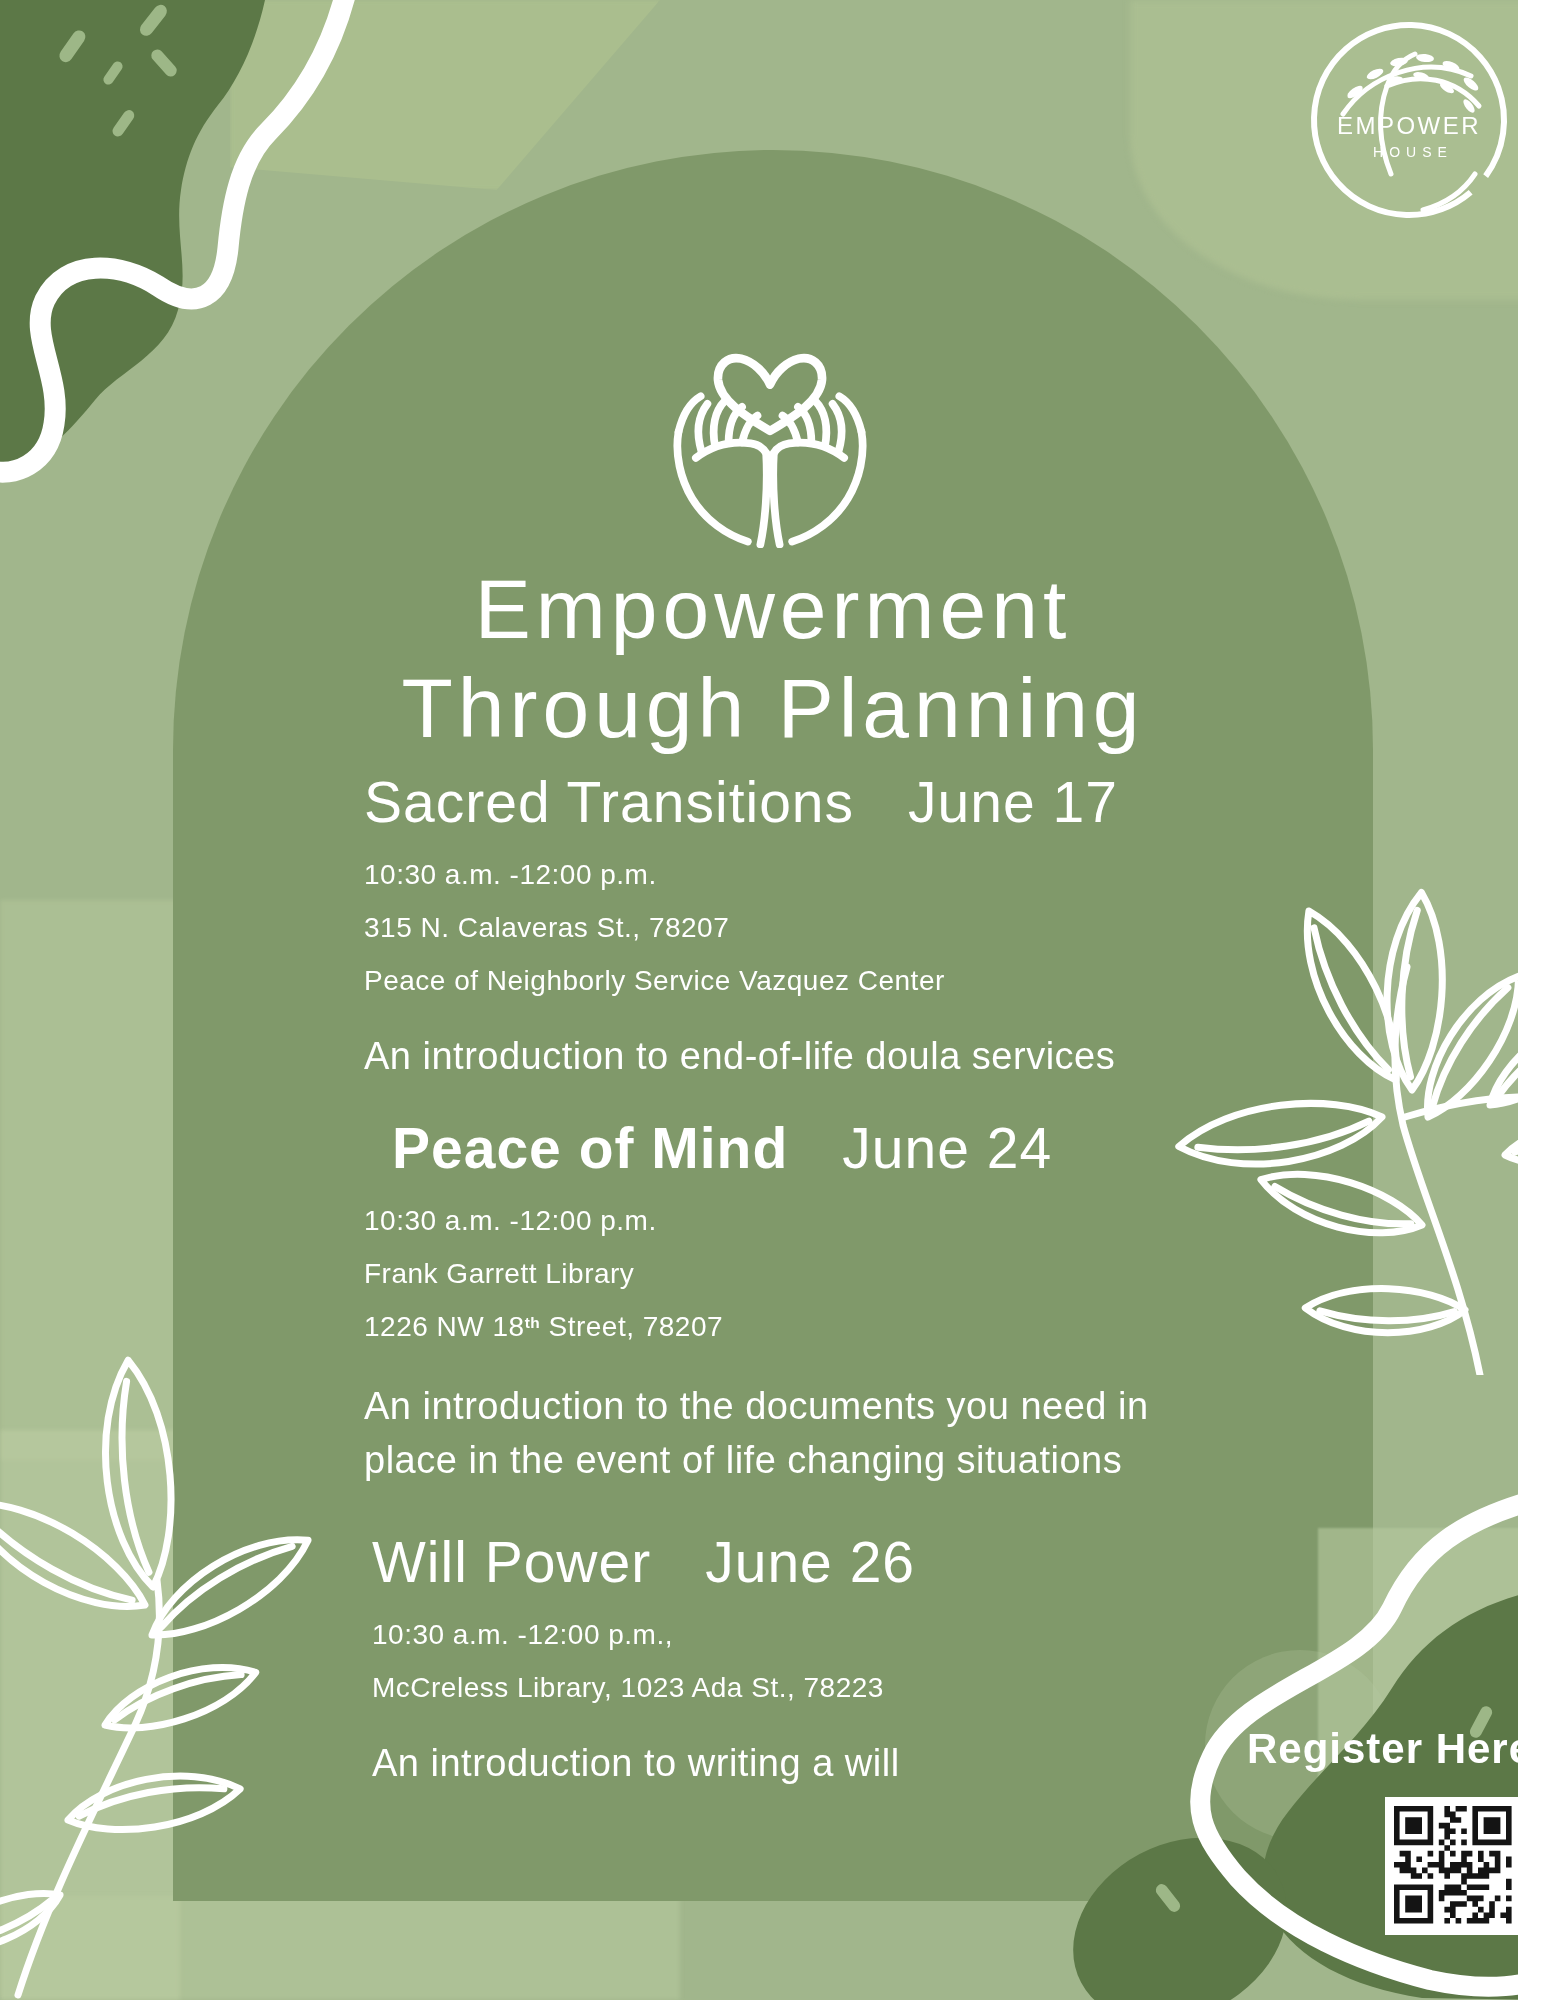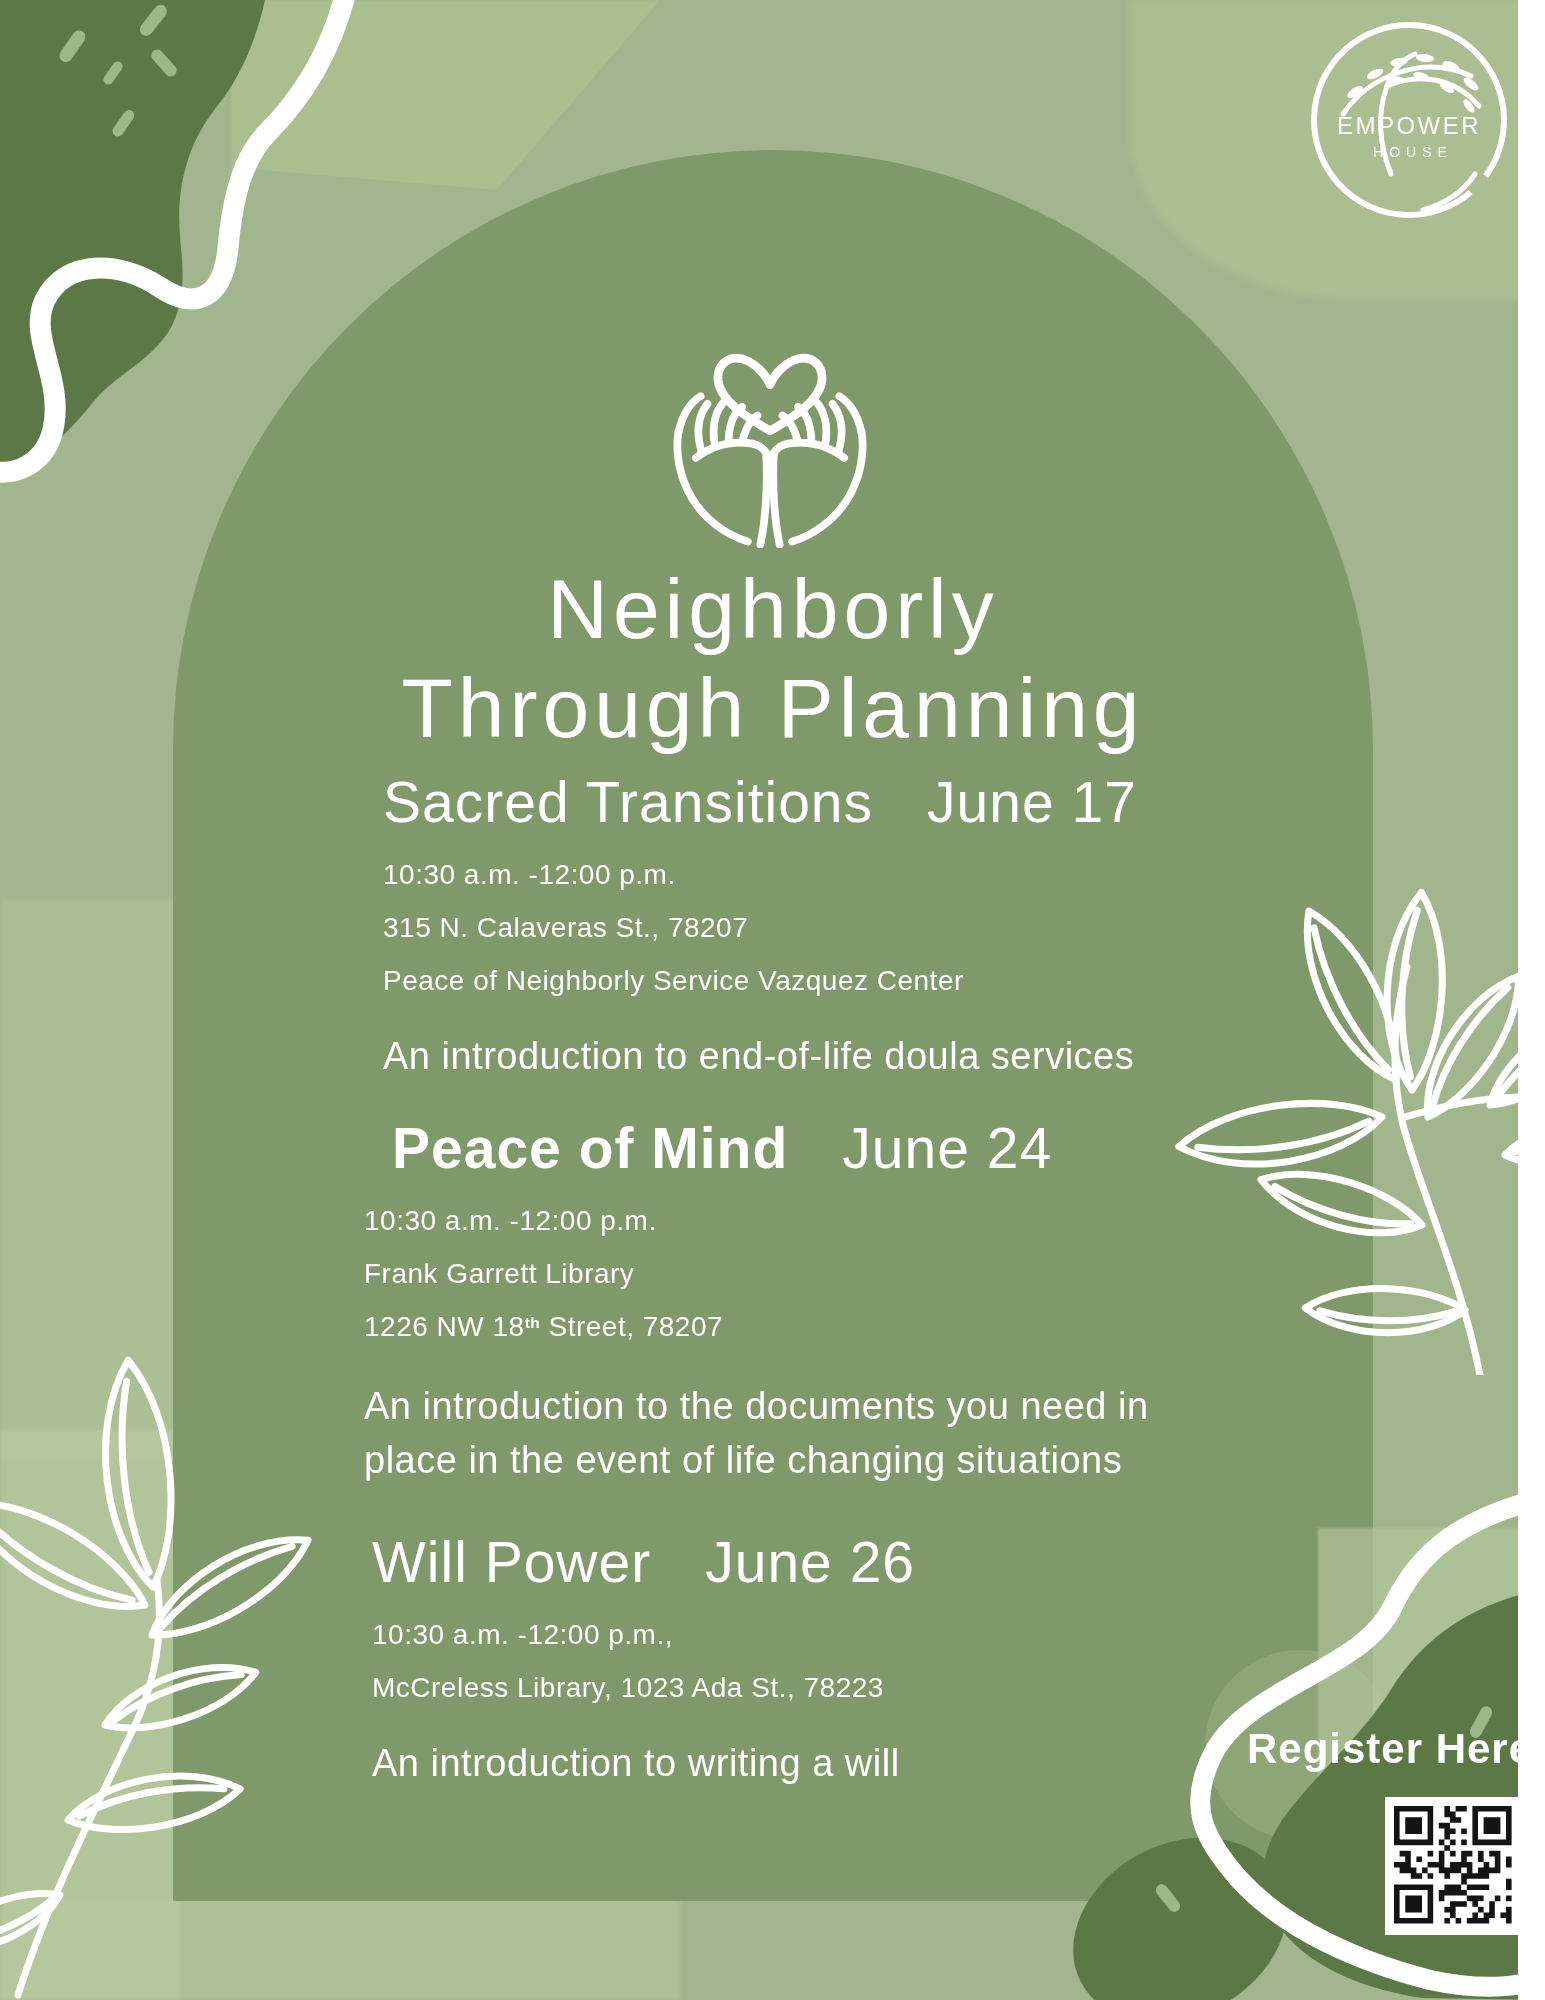--- a/index.html
+++ b/index.html
@@ -41,21 +41,21 @@
   
   .hands{position:absolute;left:640px;top:333px;width:260px;height:215px;}
 
   
   .event{position:absolute;color:#fff;width:1000px;}
   .event .hd{display:flex;align-items:baseline;gap:54px;font-size:57px;line-height:64px;font-weight:400;letter-spacing:1px;}
   .event.bold-name .ev-name{font-weight:700;margin-left:28px;}
   .event .dt{margin-top:14px;font-size:28px;line-height:53px;letter-spacing:.5px;}
   .event .dt div{min-height:53px;}
   .event .desc{margin-top:22px;font-size:38px;line-height:54px;letter-spacing:.5px;}
-  .ev1{left:383px;top:770px;}
+  .ev1{left:364px;top:770px;}
   .ev2{left:364px;top:1116px;}
   .ev3{left:372px;top:1530px;}
   .sup{font-size:.55em;position:relative;top:-.5em;font-weight:bold;}
 
   
   .register{position:absolute;left:1208px;top:1725px;width:364px;text-align:center;color:#fff;
     font-size:42px;font-weight:700;letter-spacing:1px;}
   .qr{position:absolute;left:1385px;top:1797px;width:138px;height:138px;background:#fff;}
   .qr svg{display:block;width:138px;height:138px;}
 </style>
@@ -170,21 +170,21 @@
       <path d="M64,122 C58,102 60,85 70,72"></path>
       <path d="M78,116 C74,96 78,79 88,69"></path>
       <path d="M92,112 C92,95 97,82 106,75"></path>
       <path d="M106,112 C109,99 114,89 122,84"></path>
       <path d="M131,123 C133,158 130,195 125,218"></path>
     </g>
     <use href="#lhand" transform="translate(270,0) scale(-1,1)"></use>
   </svg>
 
   <div class="title">
-    <div>Neighborly</div>
+    <div>Empowerment</div>
     <div>Through Planning</div>
   </div>
 
   <div class="event ev1">
     <div class="hd">
       <span class="ev-name">Sacred Transitions</span>
       <span class="ev-date">June 17</span>
     </div>
     <div class="dt">
       <div>10:30 a.m. -12:00 p.m.</div>

